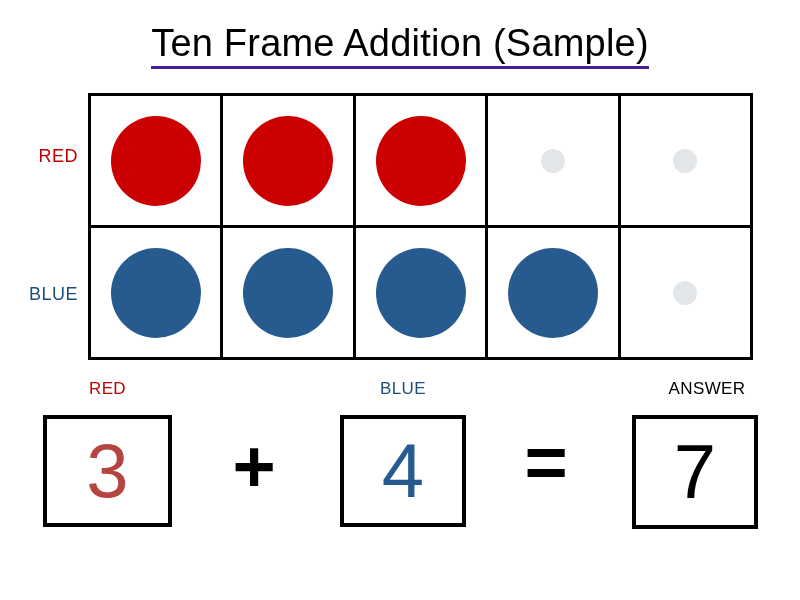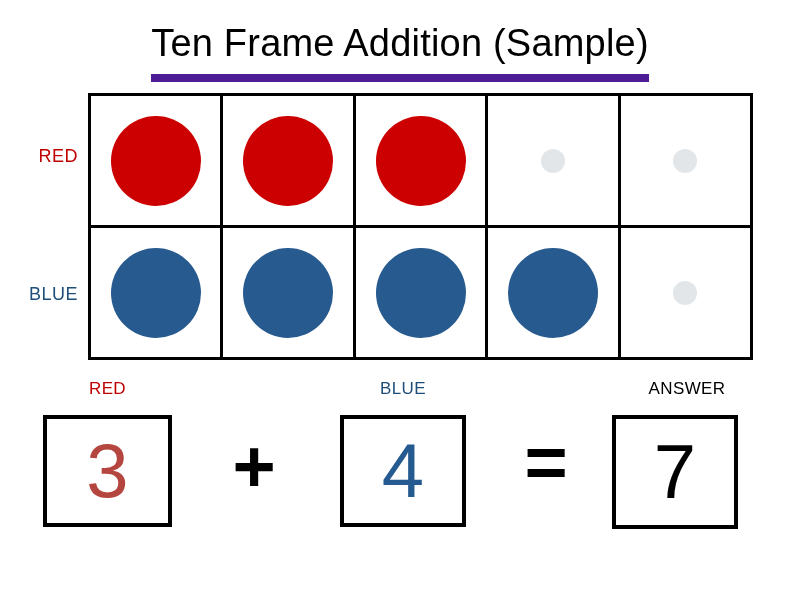--- a/index.html
+++ b/index.html
@@ -22,22 +22,22 @@
     top: 22px;
     width: 800px;
     text-align: center;
     font-size: 38px;
     font-weight: 400;
     color: #000000;
     letter-spacing: 0.2px;
     white-space: nowrap;
   }
   #title .underline {
-    border-bottom: 8px solid #4c1d95;
-    padding-bottom: 10px;
+    border-bottom: 3px solid #4c1d95;
+    padding-bottom: 2px;
   }
 
   
   #tenframe-wrap {
     position: absolute;
     left: 88px;
     top: 93px;
     width: 665px;
     height: 267px;
   }
@@ -138,21 +138,21 @@
     font-size: 74px;
     line-height: 1;
     font-weight: 700;
     color: #000000;
     text-align: center;
   }
 
   
   #group-red  { left: 43px;  width: 129px; }
   #group-blue { left: 340px; width: 126px; }
-  #group-ans  { left: 612px; width: 150px; }
+  #group-ans  { left: 632px; width: 150px; }
 
   #group-red  .eq-box { width: 129px; height: 112px; margin-top: 13px; }
   #group-blue .eq-box { width: 126px; height: 112px; margin-top: 13px; }
   #group-ans  .eq-box { width: 126px; height: 114px; margin-top: 13px; }
 
   #caption-red  { color: #C00000; }
   #caption-blue { color: #1F4E79; }
   #caption-ans  { color: #000000; }
 
   #value-red  { color: #B5453F; }

